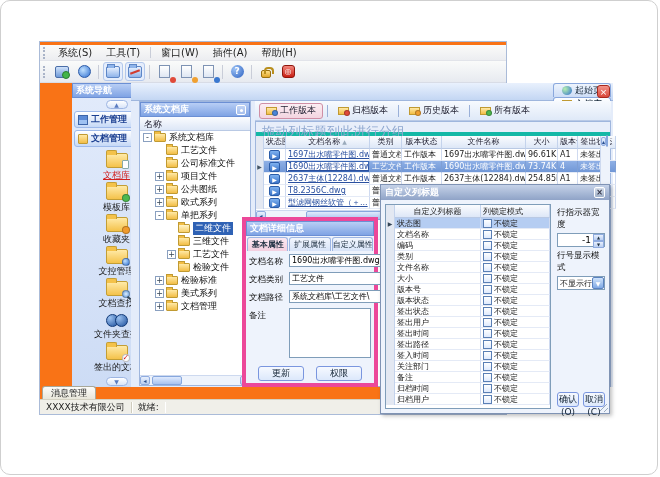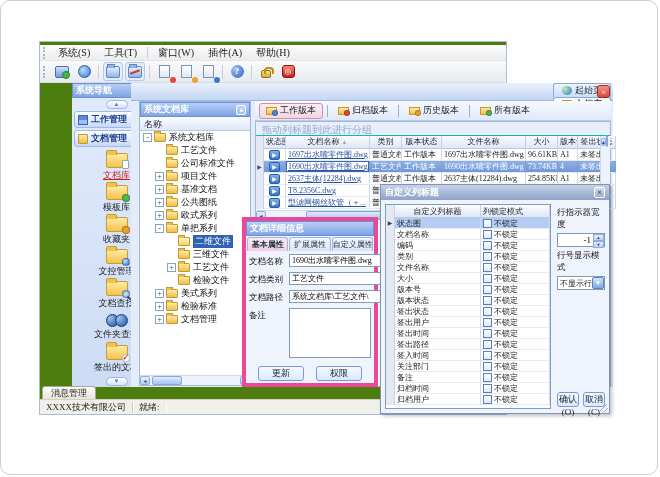--- a/index.html
+++ b/index.html
@@ -1,20 +1,20 @@
 <!DOCTYPE html>
 <html><head>
 <meta charset="utf-8">
 <style>
   * { margin:0; padding:0; box-sizing:border-box; }
   html,body { width:660px; height:477px; background:#fff; font-family:"DejaVu Sans","Liberation Sans",sans-serif; }
   .frame { position:relative; width:658px; height:475px; border:1px solid #cfcfcf; border-radius:10px; background:#fff; overflow:hidden; }
 
   
-  .win { position:absolute; left:38px; top:40px; width:468px; height:374px; background:#4d7c0f; border:1px solid #aabbd8; font-size:9px; color:#222;font-family:Liberation Serif, serif; }
+  .win { position:absolute; left:38px; top:40px; width:468px; height:374px; background:#f97316; border:1px solid #aabbd8; font-size:9px; color:#222; }
 
   
   .menubar { position:absolute; left:0; top:3px; width:100%; height:16px; background:linear-gradient(#fbfbf9,#ecedf1); display:flex; align-items:center; border-bottom:1px solid #e2e4ea; }
   .grip { width:5px; height:12px; margin:0 3px; border-left:2px dotted #aab4c8; }
   .mitem { padding:1px 7px; font-size:10px; color:#222; }
   .msep { width:1px; height:11px; background:#c9cdd8; margin:0 3px; }
   .toolbar { position:absolute; left:0; top:19px; width:100%; height:22px; background:linear-gradient(#fafbfa,#e7eaf0); display:flex; align-items:center; border-bottom:1px solid #d8dce6; }
   .tbtn { width:20px; height:19px; margin:0 1px; border-radius:3px; display:flex; align-items:center; justify-content:center; position:relative; }
   .tbtn.hi { background:#e6eefc; border:1px solid #b3c8ec; }
   .tsep { width:1px; height:14px; background:#c9cdd8; margin:0 3px; }
@@ -105,21 +105,21 @@
   .gridside { position:absolute; left:124px; top:0; right:2px; height:100%; }
   .vtabs { height:20px; background:linear-gradient(#f7fafe,#dfe9f8); border-bottom:1px solid #b9c9e6; display:flex; align-items:center; padding-left:4px; }
   .vtab { height:16px; display:flex; align-items:center; padding:0 6px; border-radius:3px; font-size:9px; color:#223; }
   .vtab.active { background:linear-gradient(#fbeef3,#f3d5e0); border:1px solid #cf8fa5; }
   .vsep { width:1px; height:12px; background:#9ab0d8; margin:0 4px; }
   .vfold { width:11px; height:8px; background:linear-gradient(#ffe9a6,#f2bd45); border:1px solid #c09a32; margin-right:3px; position:relative; }
   .vbadge { position:absolute; right:-2px; bottom:-2px; width:6px; height:6px; border-radius:50%; border:1px solid rgba(0,0,0,.25); }
   .vb-red{background:#e04a3a;} .vb-org{background:#f0a030;} .vb-grn{background:#4db84f;} .vb-blu{background:#4a86d8;}
 
   .gridarea { position:absolute; left:0; top:20px; right:0; bottom:0; background:#fff; border:1px solid #9fb6dd; }
-  .groupbar { height:14px; background:#e8eefa; border-bottom:1px solid #14b8a6; color:#8fa8d0; font-size:10px; padding:1px 6px; }
+  .groupbar { height:14px; background:#e8eefa; border-bottom:4px solid #14b8a6; color:#8fa8d0; font-size:13px; padding:1px 6px; }
   .grow { display:flex; height:12px; }
   .grow.head { height:13px; }
   .gc { flex:none; border-right:1px solid #cfdaf0; border-bottom:1px solid #e4eaf6; padding:0 2px; font-size:8px; line-height:12px; overflow:hidden; white-space:nowrap; }
   .head .gc { background:linear-gradient(#fbfcfe,#dde7f7); border-right:1px solid #c4d3ec; border-bottom:1px solid #b9c9e4; color:#223; text-align:center; }
   .cind { width:8px; background:#e3e8f2; border-right:1px solid #c4d3ec; flex:none; font-size:6px; line-height:12px; color:#456; text-align:center; }
   .c0{width:22px; text-align:center;} .c1{width:84px;} .c2{width:32px;} .c3{width:40px;} .c4{width:84px;} .c5{width:32px;} .c6{width:20px;} .c7{width:38px;}
   .link { color:#2a50a0; text-decoration:underline; }
   .sort { font-size:6px; color:#9ab; margin-left:2px; }
   .stico { display:inline-block; width:11px; height:10px; margin-top:1px; border-radius:2px; background:linear-gradient(#7fb2f0,#3c74c8); border:1px solid #2a5ca8; color:#fff; font-size:6px; line-height:9px; }
   .stico::before { content:"▶"; }
@@ -339,25 +339,20 @@
                   <span class="tlabel">公司标准文件</span>
                 </div>
             <div class="tnode" style="padding-left:15px">
                   <span class="exp box plus"></span>
                   <span class="tfold"></span>
                   <span class="tlabel">项目文件</span>
                 </div>
             <div class="tnode" style="padding-left:15px">
                   <span class="exp box plus"></span>
                   <span class="tfold"></span>
-                  <span class="tlabel">基准文档</span>
-                </div>
-            <div class="tnode" style="padding-left:15px">
-                  <span class="exp box plus"></span>
-                  <span class="tfold"></span>
                   <span class="tlabel">公共图纸</span>
                 </div>
             <div class="tnode" style="padding-left:15px">
                   <span class="exp box plus"></span>
                   <span class="tfold"></span>
                   <span class="tlabel">欧式系列</span>
                 </div>
             <div class="tnode" style="padding-left:15px">
                   <span class="exp box minus"></span>
                   <span class="tfold"></span>
@@ -379,26 +374,26 @@
                   <span class="tlabel">工艺文件</span>
                 </div>
             <div class="tnode" style="padding-left:27px">
                   <span class="exp"></span>
                   <span class="tfold"></span>
                   <span class="tlabel">检验文件</span>
                 </div>
             <div class="tnode" style="padding-left:15px">
                   <span class="exp box plus"></span>
                   <span class="tfold"></span>
+                  <span class="tlabel">检验标准</span>
+                </div>
+            <div class="tnode" style="padding-left:15px">
+                  <span class="exp box plus"></span>
+                  <span class="tfold"></span>
                   <span class="tlabel">美式系列</span>
-                </div>
-            <div class="tnode" style="padding-left:15px">
-                  <span class="exp box plus"></span>
-                  <span class="tfold"></span>
-                  <span class="tlabel">检验标准</span>
                 </div>
             <div class="tnode" style="padding-left:15px">
                   <span class="exp box plus"></span>
                   <span class="tfold"></span>
                   <span class="tlabel">文档管理</span>
                 </div>
           </div>
           <div class="hscroll">
             <span class="sarr">◂</span>
             <span class="strack">

